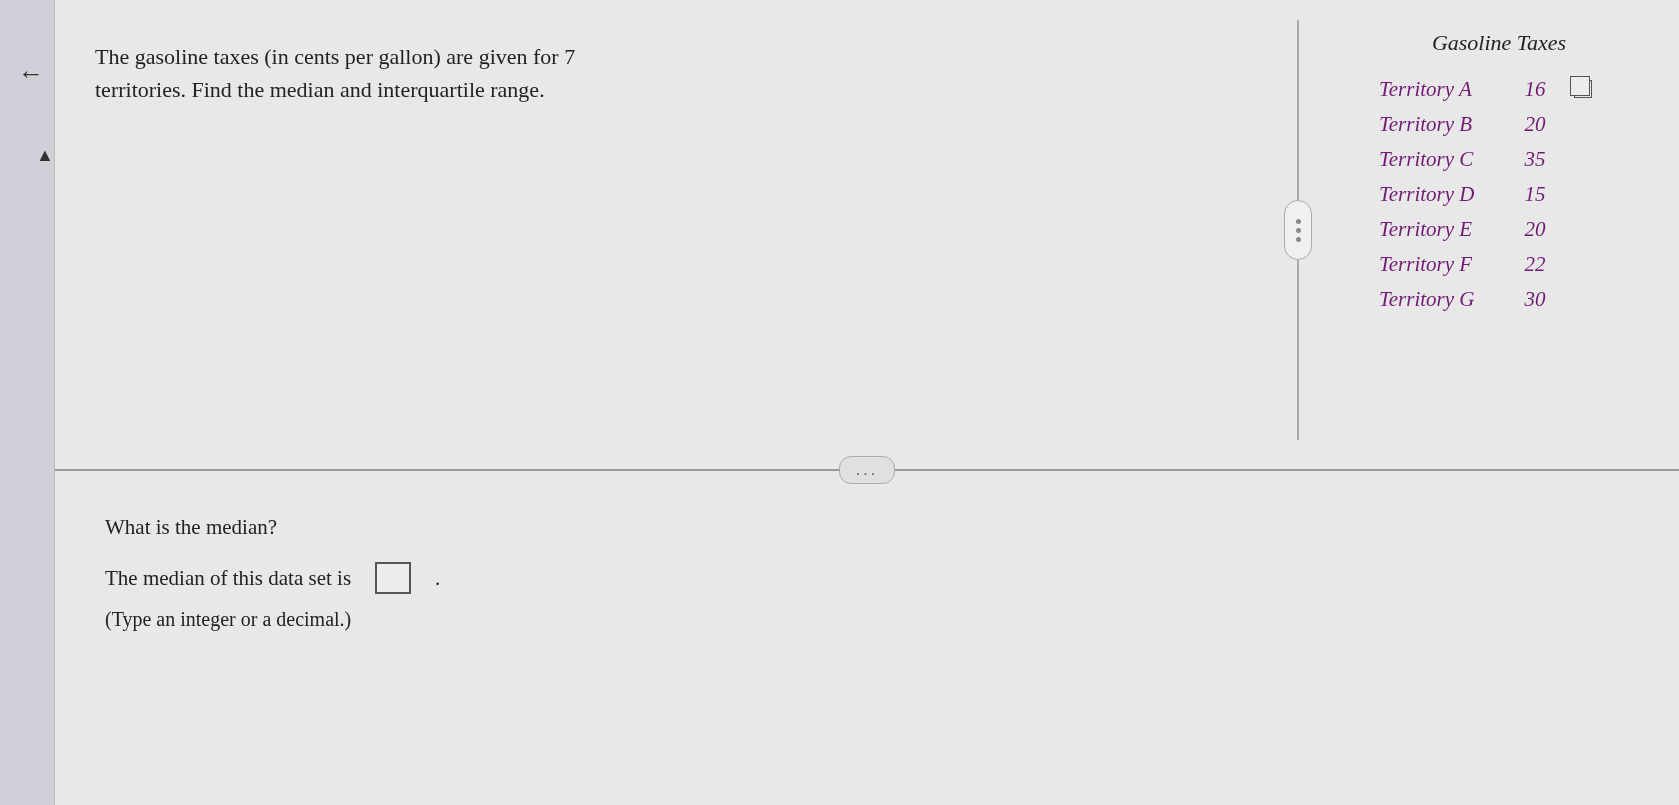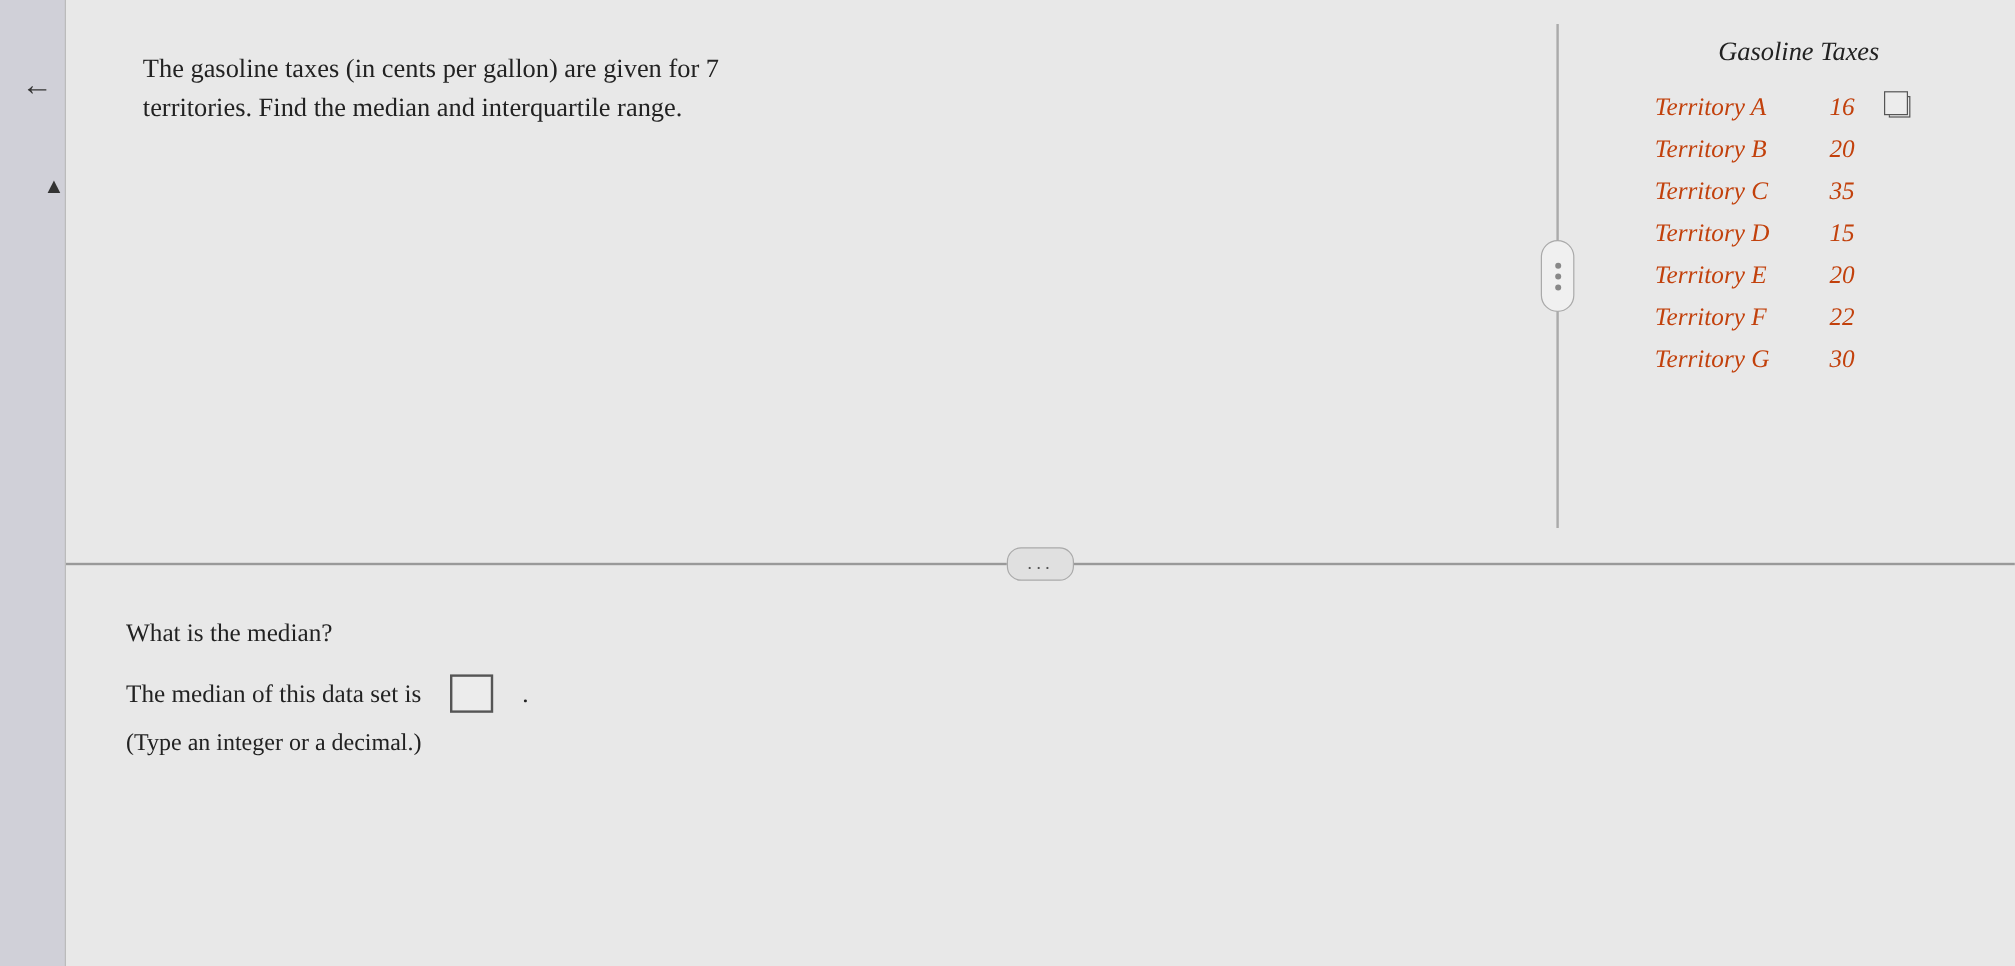--- a/index.html
+++ b/index.html
@@ -46,21 +46,20 @@
       border-right: 1px solid #bbb;
     }
 
     .upper-section {
       position: absolute;
       left: 55px;
       top: 0;
       width: 1624px;
       height: 460px;
       display: flex;
-      padding-left: 24px;
     }
 
     .question-area {
       flex: 1;
       padding: 40px 60px 40px 40px;
       display: flex;
       align-items: flex-start;
     }
 
     .question-text {
@@ -115,21 +114,21 @@
       font-weight: normal;
     }
 
     .data-table {
       border-collapse: collapse;
       font-size: 21px;
     }
 
     .data-table td {
       padding: 5px 20px 5px 0;
-      color: #c2410c;
+      color: #701a75;
     }
 
     .data-table td.value {
       padding-left: 30px;
     }
 
     .copy-icon {
       display: inline-block;
       width: 18px;
       height: 18px;

